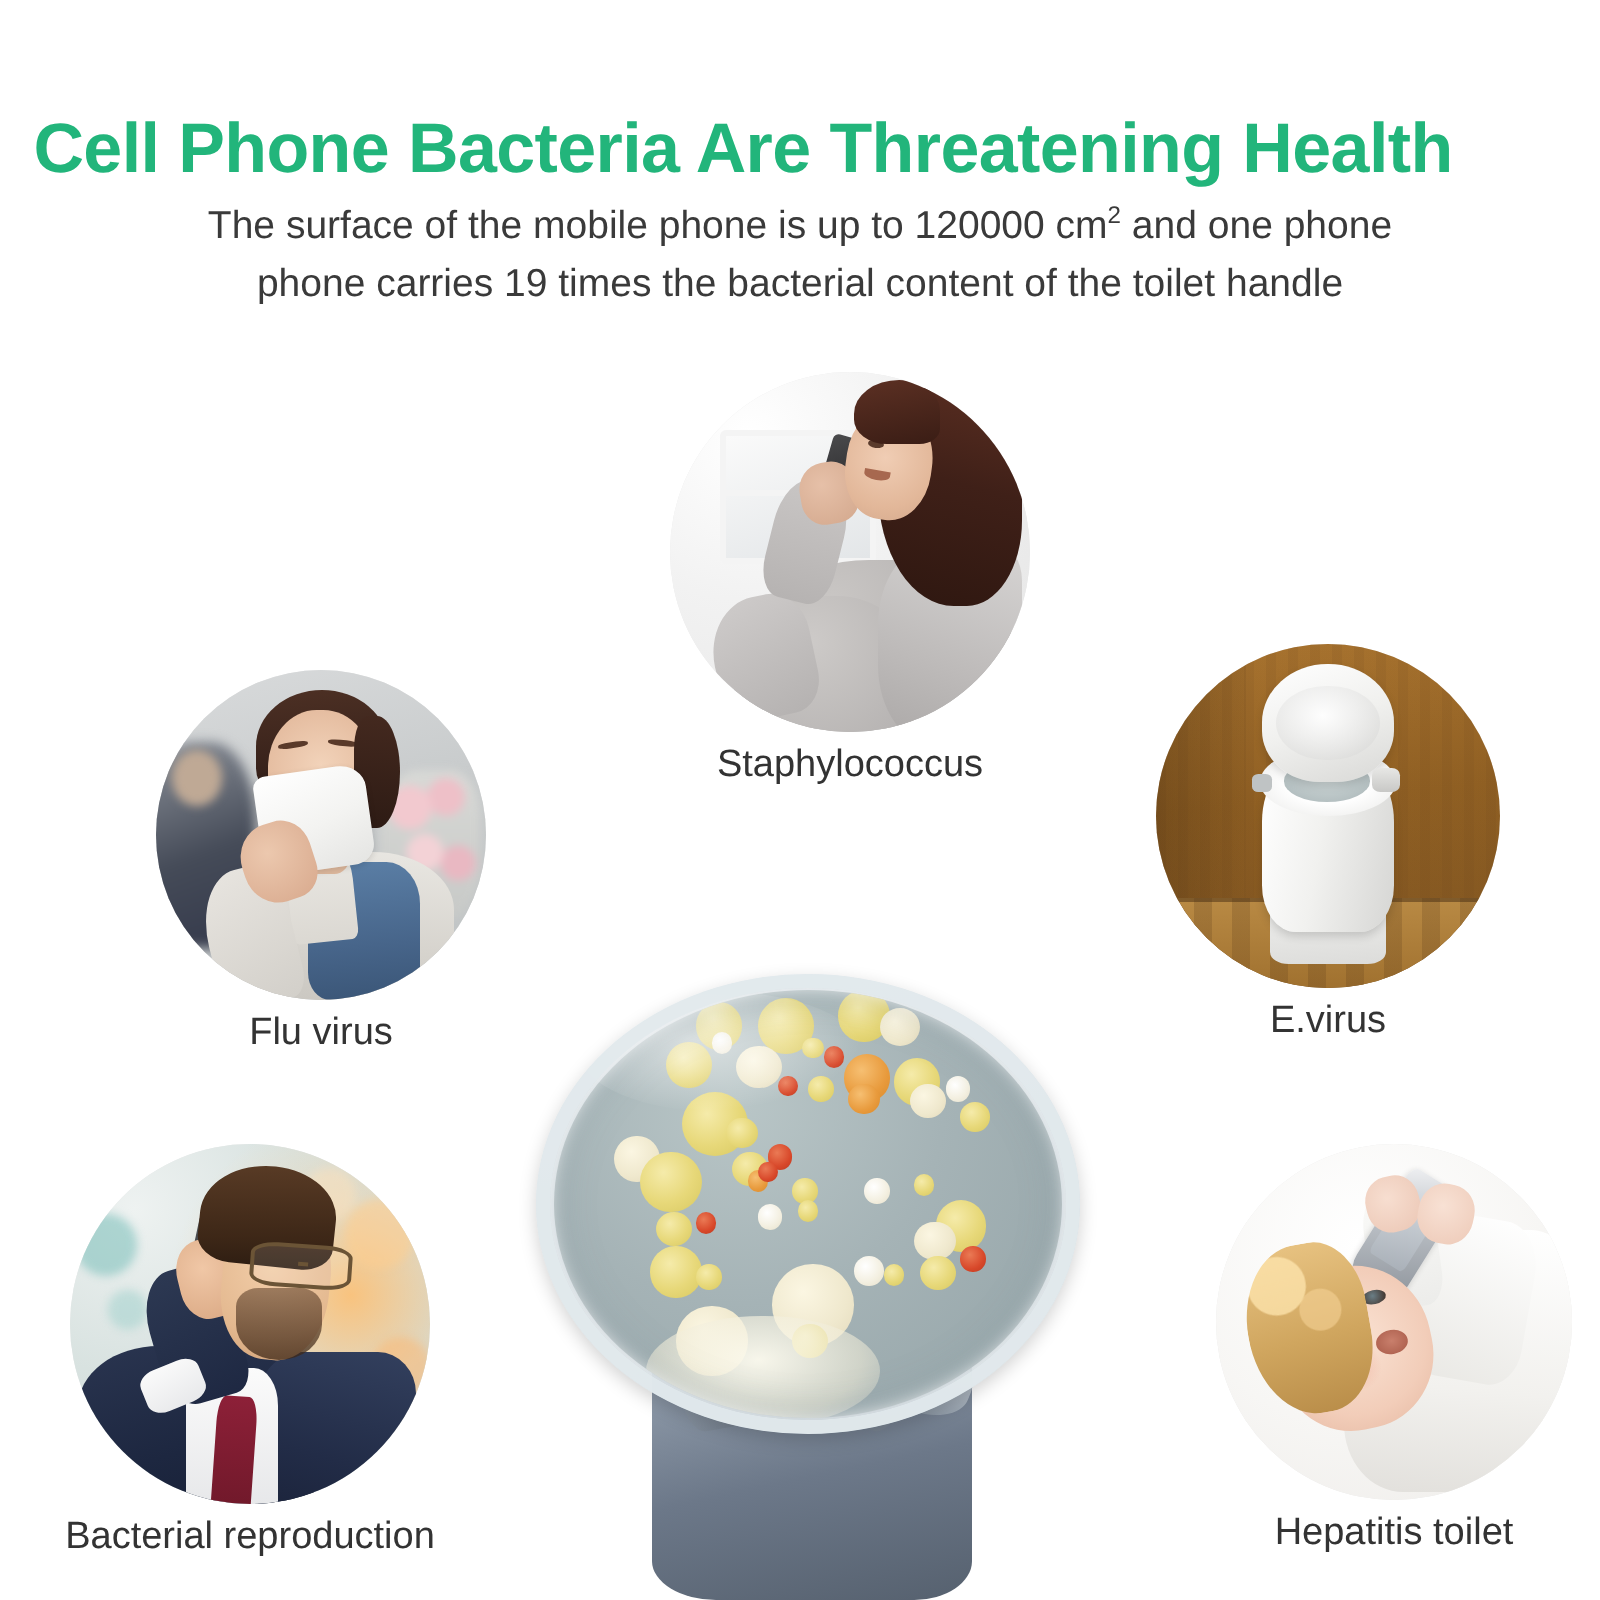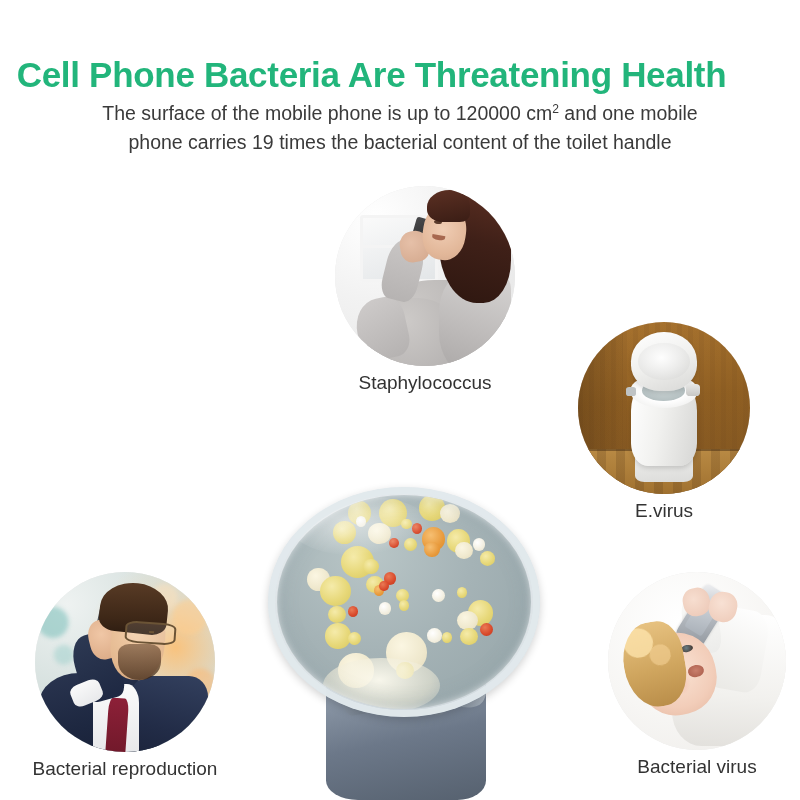--- a/index.html
+++ b/index.html
@@ -573,21 +573,21 @@
   }
 </style>
 </head>
 <body>
 
 <div id="page">
 
   <div class="title">Cell Phone Bacteria Are Threatening Health</div>
 
   <div class="subtitle">
-    <span>The surface of the mobile phone is up to 120000 cm</span><sup>2</sup><span> and one mobile</span>
+    <span>The surface of the mobile phone is up to 120000 cm</span><sup>2</sup><span> and one phone</span>
     <span>phone carries 19 times the bacterial content of the toilet handle</span>
   </div>
 
   <div class="tile" id="tile-staph">
     <div class="photo">
       <div class="ph staph-bg"></div>
       <div class="ph staph-window"></div>
       <div class="ph staph-body"></div>
       <div class="ph staph-belly"></div>
       <div class="ph staph-cardigan"></div>
@@ -598,20 +598,41 @@
       <div class="ph staph-hair"></div>
       <div class="ph staph-face"></div>
       <div class="ph staph-eye e1"></div>
       <div class="ph staph-eye e2"></div>
       <div class="ph staph-smile"></div>
       <div class="ph staph-hair2"></div>
     </div>
     <div class="caption">Staphylococcus</div>
   </div>
 
+  <div class="tile" id="tile-flu">
+    <div class="photo">
+      <div class="ph flu-bg"></div>
+      <div class="ph flu-blurL"></div>
+      <div class="ph flu-blurHead"></div>
+      <div class="ph flu-flowers"></div>
+      <div class="ph flu-body"></div>
+      <div class="ph flu-scarf"></div>
+      <div class="ph flu-shirt"></div>
+      <div class="ph flu-armL"></div>
+      <div class="ph flu-neck"></div>
+      <div class="ph flu-hair"></div>
+      <div class="ph flu-face"></div>
+      <div class="ph flu-brow b1"></div>
+      <div class="ph flu-brow b2"></div>
+      <div class="ph flu-hairside"></div>
+      <div class="ph flu-tissue"></div>
+      <div class="ph flu-hand"></div>
+    </div>
+    <div class="caption">Flu virus</div>
+  </div>
 
   <div class="tile" id="tile-ecoli">
     <div class="photo">
       <div class="ph ec-bg"></div>
       <div class="ph ec-wallL"></div>
       <div class="ph ec-floor"></div>
       <div class="ph ec-floorline"></div>
       <div class="ph ec-base"></div>
       <div class="ph ec-bowl"></div>
       <div class="ph ec-rim"></div>
@@ -654,21 +675,21 @@
       <div class="ph hep-phonescr"></div>
       <div class="ph hep-hand1"></div>
       <div class="ph hep-hand2"></div>
       <div class="ph hep-face"></div>
       <div class="ph hep-cheek"></div>
       <div class="ph hep-eye e1"></div>
       <div class="ph hep-eye e2"></div>
       <div class="ph hep-mouth"></div>
       <div class="ph hep-hair"></div>
     </div>
-    <div class="caption">Bacterial virus</div>
+    <div class="caption">Hepatitis toilet</div>
   </div>
 
   <div id="petri-wrap">
 
     <div class="glove"></div>
     <div class="glove-finger gf1"></div>
     <div class="glove-finger gf2"></div>
     <div class="glove-finger gf3"></div>
     <div class="glove-finger gf4"></div>
     <div class="glove-thumb"></div>

